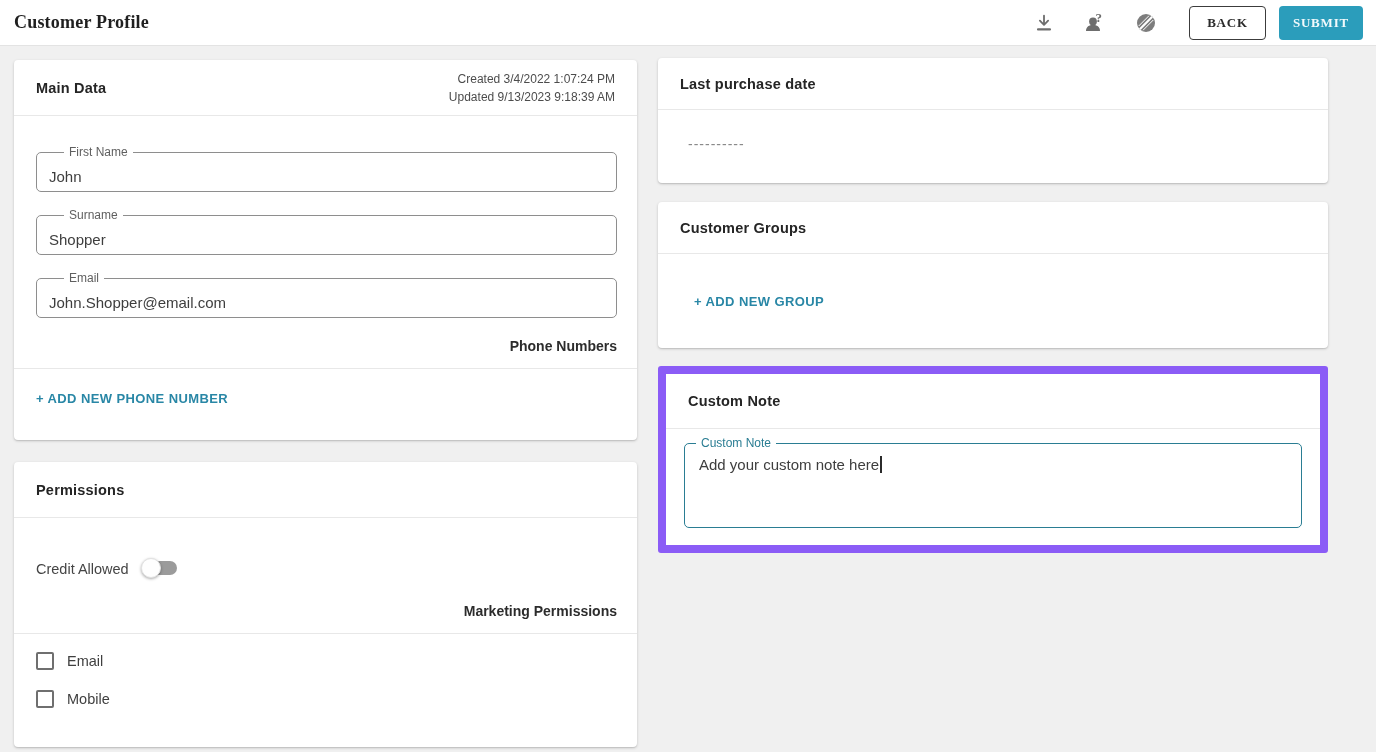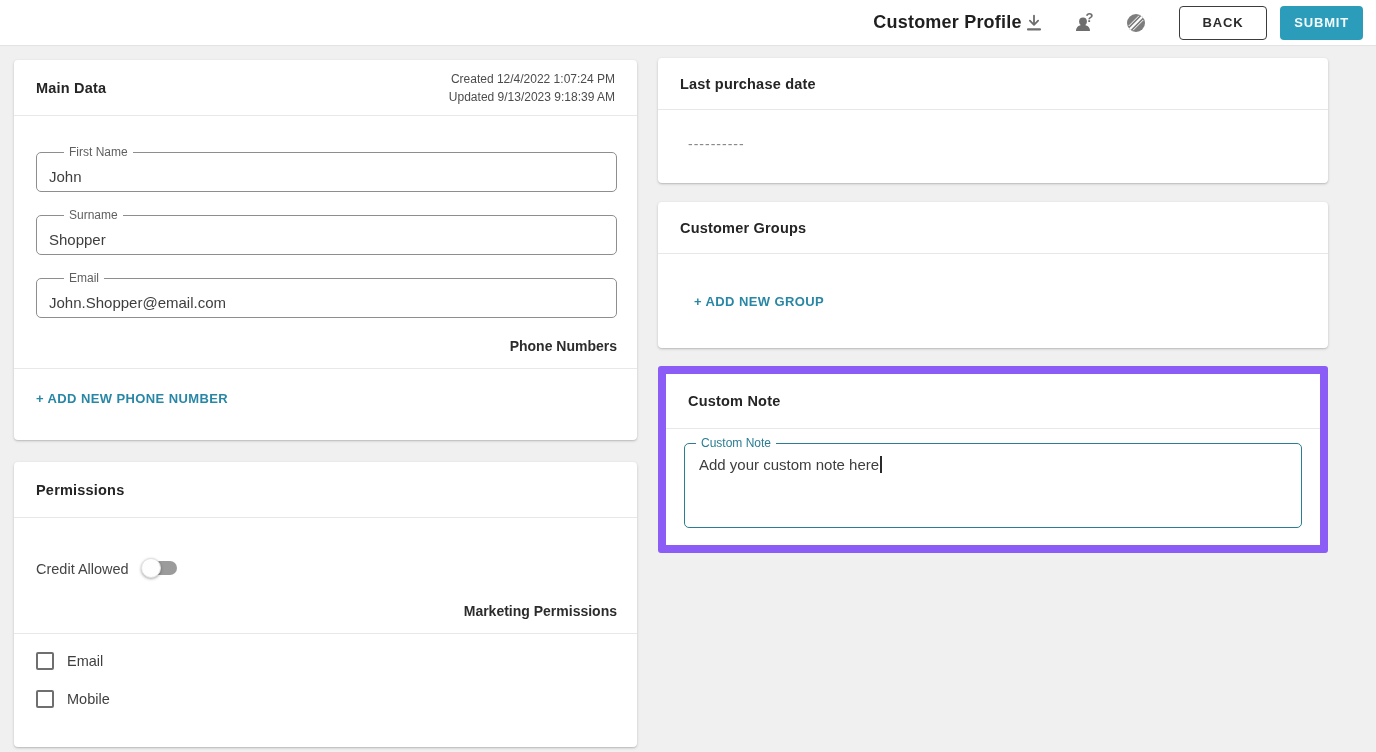--- a/index.html
+++ b/index.html
@@ -5,31 +5,32 @@
   * { margin:0; padding:0; box-sizing:border-box; }
   html,body { width:1376px; height:752px; overflow:hidden; }
   body {
     font-family:"Liberation Sans", sans-serif;
     background:#f0f0f0;
     color:#2c2c2c;
   }
   
   .topbar {
     height:46px; background:#fff; border-bottom:1px solid #e3e3e3;
-    display:flex; align-items:center; justify-content:flex-end;
+    display:flex; align-items:center; justify-content:space-between;
     padding:0 13px 0 14px;
+    font-family:Liberation Serif, serif;
   }
   .page-title { font-size:18px; font-weight:600; color:#1f1f1f; letter-spacing:.2px; }
   .topbar-right { display:flex; align-items:center; }
   .icon-btn {
     width:24px; height:24px; display:inline-flex; align-items:center; justify-content:center;
     margin-right:27px; cursor:pointer;
   }
   .btn-outline {
-    height:34px; padding:0 23px; margin-left:4px;
+    height:34px; padding:0 17px; margin-left:4px;
     background:#fff; border:1px solid #3c3c3c; border-radius:4px;
     font-family:inherit; font-size:13px; font-weight:600; letter-spacing:.8px; color:#2b2b2b;
     cursor:pointer;
   }
   .btn-primary {
     height:34px; padding:0 14px; margin-left:13px;
     background:#2B9DBB; border:none; border-radius:4px;
     font-family:inherit; font-size:13px; font-weight:600; letter-spacing:.8px; color:#f2fafc;
     cursor:pointer;
   }
@@ -137,21 +138,21 @@
 </header>
 
 <main class="content">
 
   <div class="col-left">
 
     <section class="card h-380 mb-22">
       <div class="card-head head-56">
         <span class="card-title">Main Data</span>
         <div class="timestamps">
-          <div>Created 12/4/2022 1:07:24 PM</div>
+          <div>Created 3/4/2022 1:07:24 PM</div>
           <div>Updated 9/13/2023 9:18:39 AM</div>
         </div>
       </div>
 
       <div class="field mt-first">
         <span class="flabel">First Name</span>
         <span class="fvalue">John</span>
       </div>
       <div class="field mt-gap">
         <span class="flabel">Surname</span>

